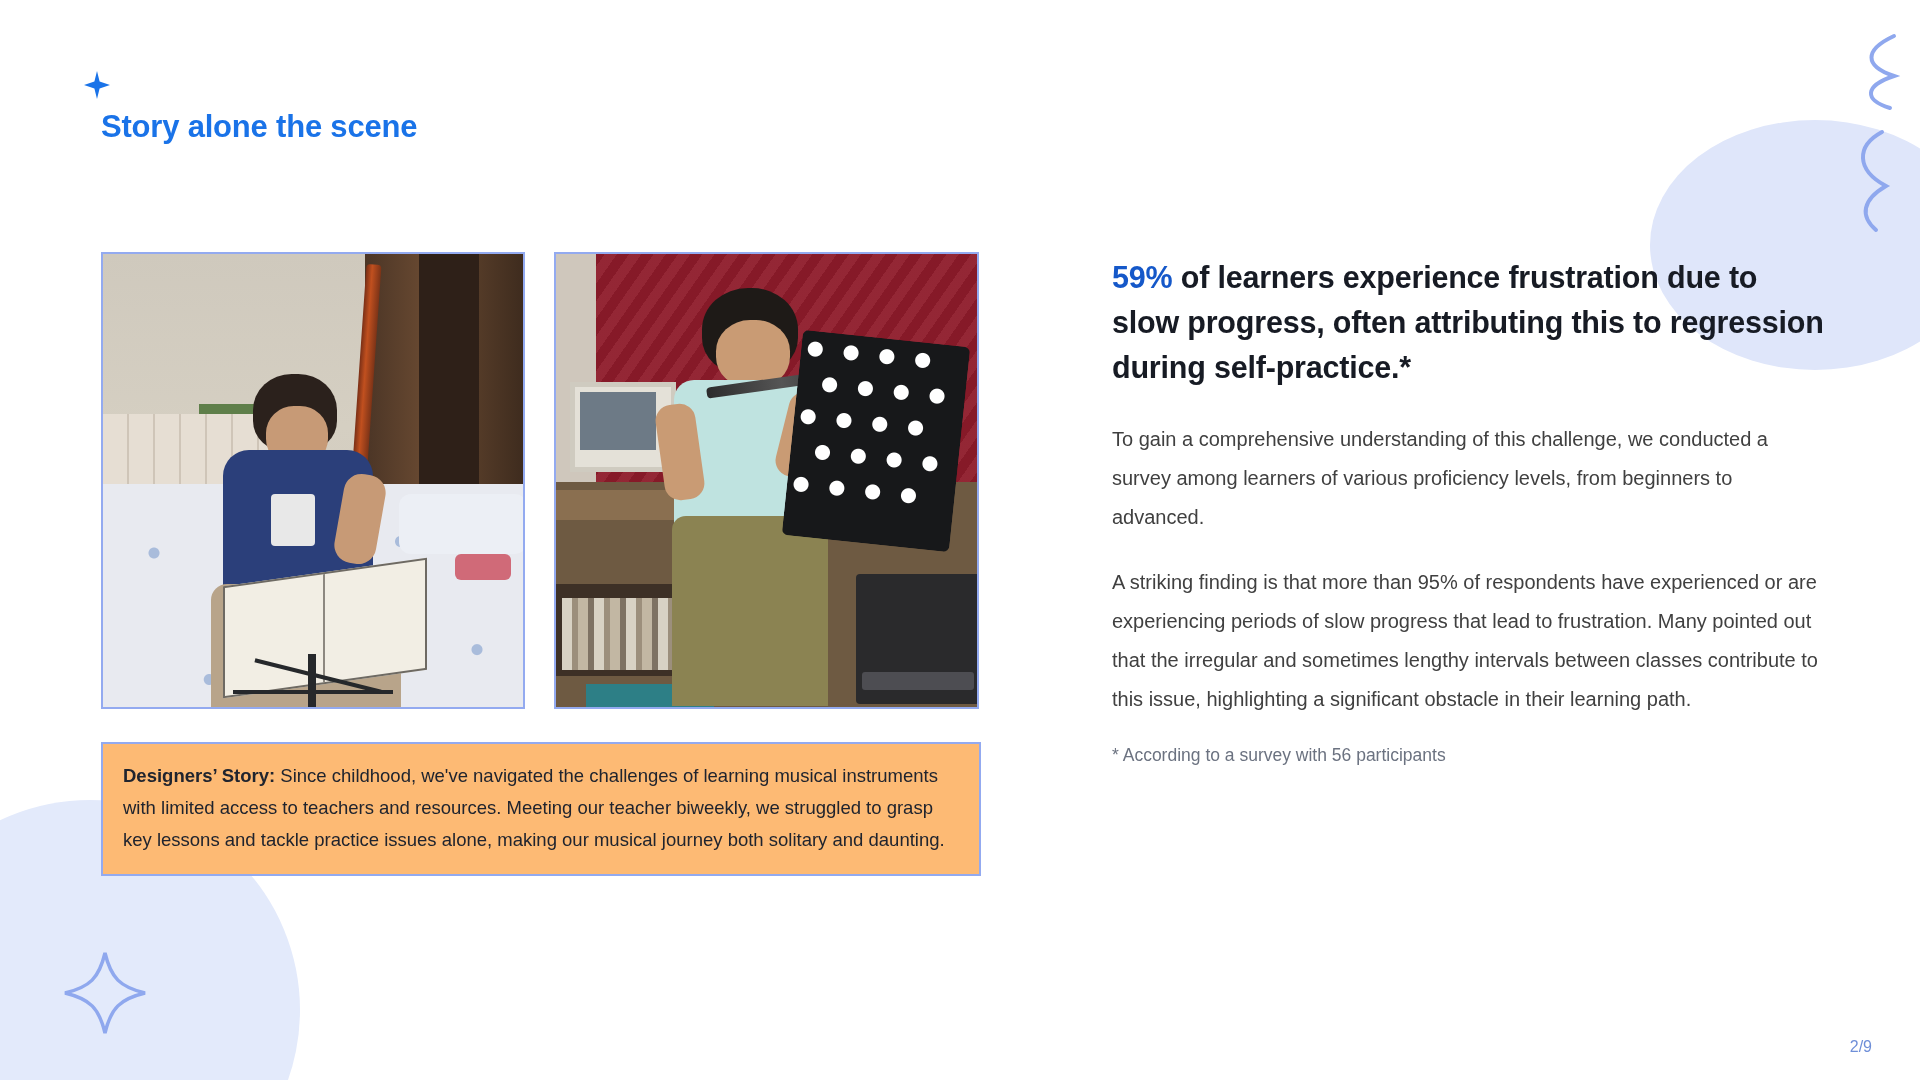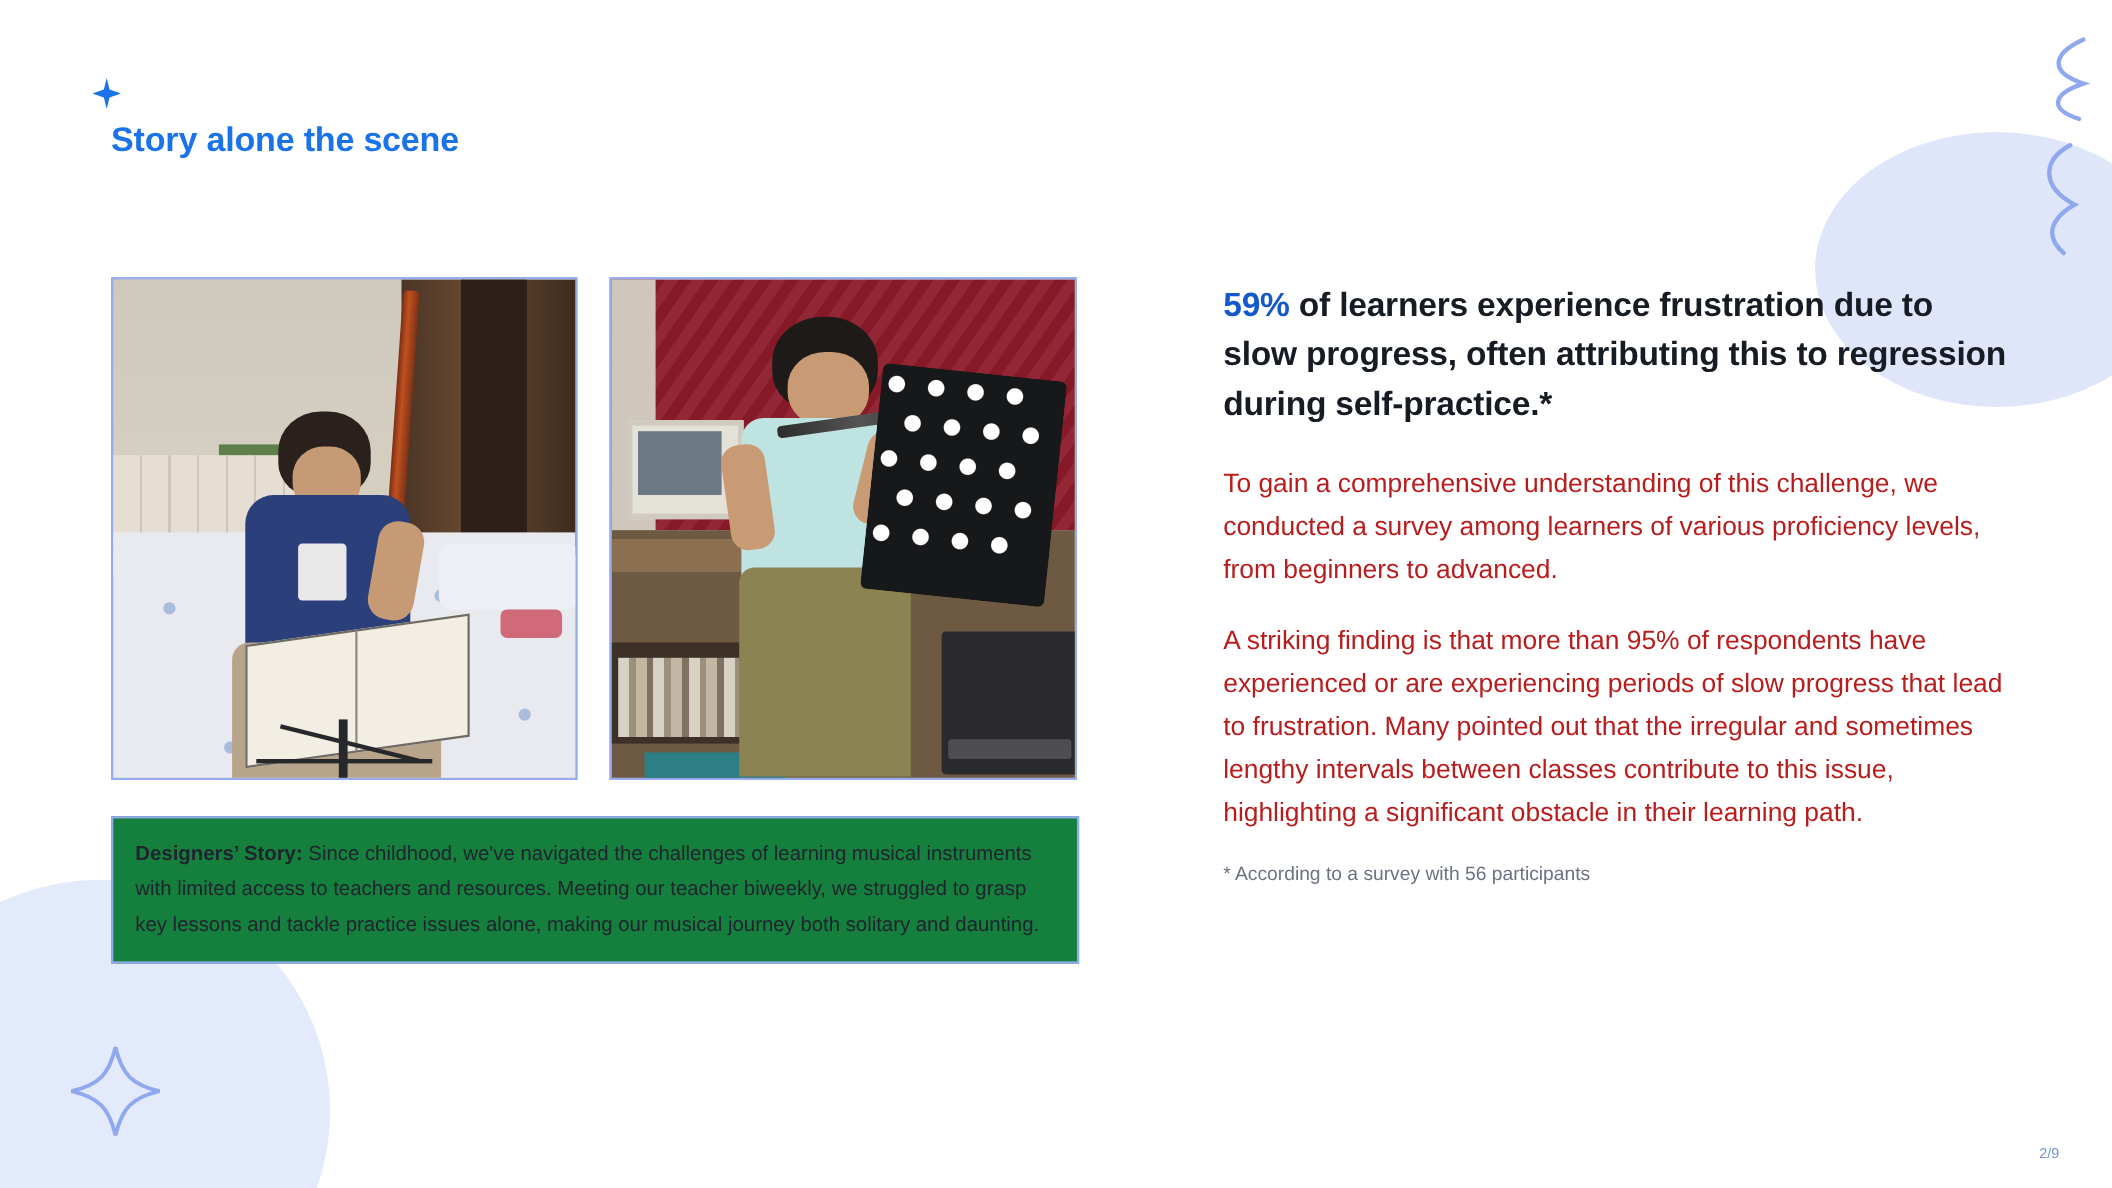--- a/index.html
+++ b/index.html
@@ -291,21 +291,21 @@
 
   
   .story-box {
     position: absolute;
     left: 101px;
     top: 742px;
     width: 880px;
     box-sizing: border-box;
     border: 2px solid #93aaf0;
     padding: 16px 20px 18px 20px;
-    background: #15803d;
+    background: #fdba74;
     z-index: 2;
   }
   .story-box p {
     margin: 0;
     font-size: 18.5px;
     line-height: 32px;
     color: #20242e;
   }
   .story-box b { font-weight: bold; }
 
@@ -333,36 +333,36 @@
     margin: 0 0 30px 0;
     font-size: 30.5px;
     font-weight: bold;
     line-height: 45px;
     color: #171b24;
     letter-spacing: -0.2px;
   }
   .headline .pct { color: #1558c9; }
   .body-p {
     margin: 0 0 26px 0;
-    font-size: 24px;
+    font-size: 20px;
     line-height: 39px;
-    color: #b91c1c;
+    color: #404040;
   }
   .footnote {
     margin: 10px 0 0 0;
     font-size: 17.5px;
     color: #6b7280;
   }
 
   
   .page-num {
     position: absolute;
     right: 48px;
     bottom: 24px;
-    font-size: 13px;
+    font-size: 16px;
     color: #6f8fd8;
     z-index: 3;
   }
 </style>
 </head>
 <body>
 
 <div class="deco-blob-tr"></div>
 <div class="deco-blob-bl"></div>
 

